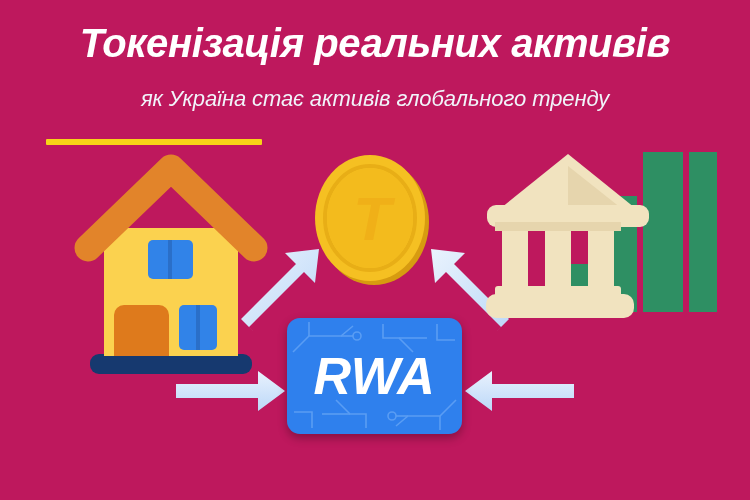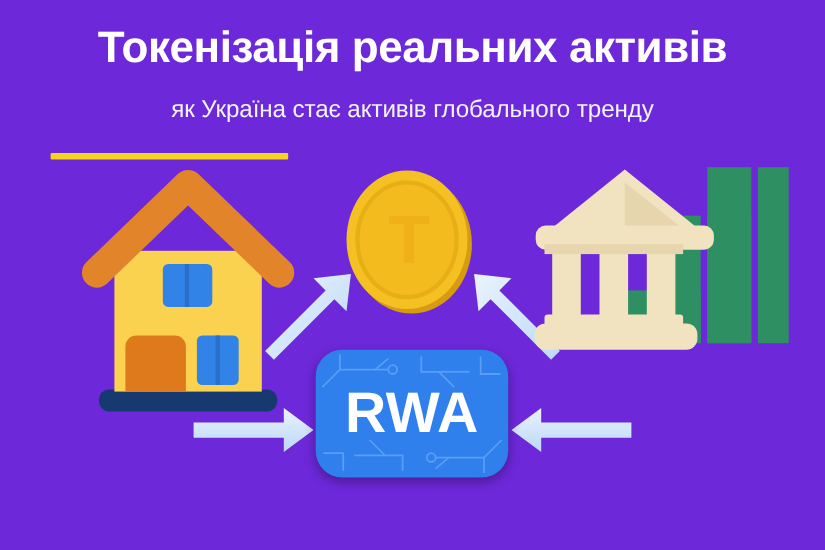--- a/index.html
+++ b/index.html
@@ -3,21 +3,21 @@
 <meta charset="utf-8">
 <style>
   html,body{margin:0;padding:0;}
   body{
     width:750px;height:500px;
     background:#0b2044;
     font-family:"Liberation Sans","DejaVu Sans",sans-serif;
     overflow:hidden;
     position:relative;
   }
-  #stage{position:relative;width:750px;height:500px;background:#6d28d9;overflow:hidden;}
+  #stage{position:relative;width:750px;height:500px;background:#be185d;overflow:hidden;font-style:italic;}
 
   
   .title{
     position:absolute;left:0;top:22px;width:750px;
     text-align:center;
     color:#ffffff;
     font-size:40px;
     font-weight:bold;
     letter-spacing:-0.4px;
     line-height:1.05;
@@ -41,21 +41,21 @@
 
   
   .layer{position:absolute;left:0;top:0;width:750px;height:500px;}
   .layer svg{display:block;}
 
   
   .rwa-box{
     position:absolute;left:287px;top:318px;
     width:175px;height:116px;
     background:#2f80ed;
-    border-radius:24px;
+    border-radius:13px;
     box-shadow:0 4px 10px rgba(0,0,0,0.30);
     overflow:hidden;
   }
   .rwa-circuit{position:absolute;left:0;top:0;width:175px;height:116px;}
   .rwa-label{
     position:absolute;left:0;top:0;width:175px;height:116px;
     display:flex;align-items:center;justify-content:center;
     color:#ffffff;
     font-size:52px;
     font-weight:bold;

